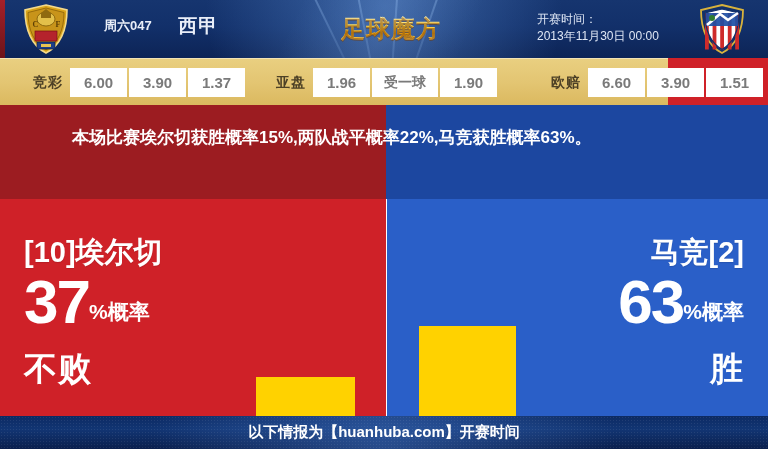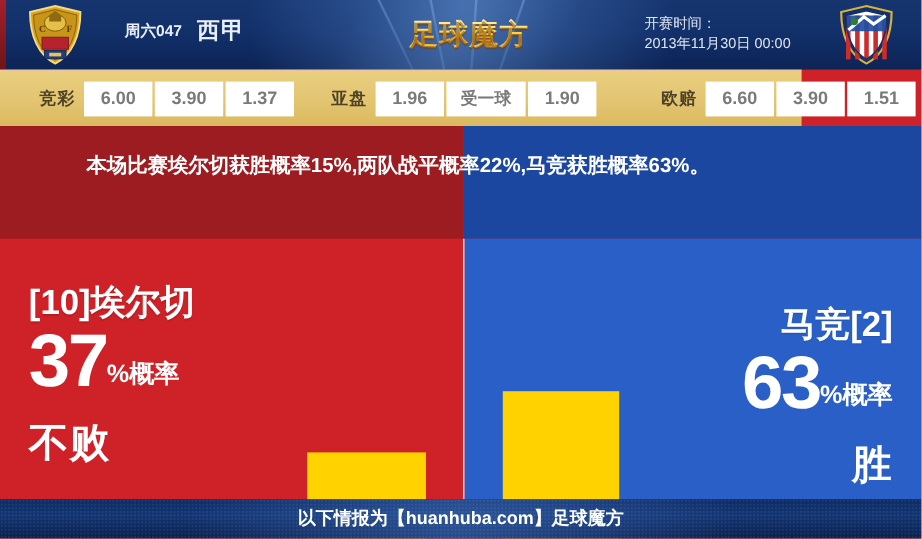--- a/index.html
+++ b/index.html
@@ -48,21 +48,21 @@
 
   .hdr-match{
     position:absolute;left:104px;top:13px;
     color:#e9eef8;white-space:nowrap;
   }
   .hdr-round{
     font-size:13px;font-weight:bold;letter-spacing:0px;
     vertical-align:middle;
   }
   .hdr-league{
-    font-size:19px;font-weight:bold;margin-left:8px;
+    font-size:19px;font-weight:bold;margin-left:22px;
     vertical-align:middle;letter-spacing:1px;
   }
 
   .hdr-logo{
     position:absolute;left:332px;top:8px;width:118px;height:42px;
     display:flex;align-items:center;justify-content:center;
   }
   .hdr-logo-text{
     font-size:24px;font-weight:bold;letter-spacing:1px;
     background:linear-gradient(180deg,#fff6c0 0%,#ffd94a 38%,#f0a815 62%,#ffe徑88 100%);
@@ -132,21 +132,21 @@
   .panel-right{left:387px;width:381px;background:#2a5fc8;}
   .panel-divider{
     position:absolute;left:386px;top:199px;width:1px;height:217px;
     background:#ffffff;
   }
 
   .side-text{
     position:absolute;color:#ffffff;white-space:nowrap;
   }
   .side-text.left{left:24px;text-align:left;}
-  .side-text.right{right:24px;text-align:right;margin-top:18px;}
+  .side-text.right{right:24px;text-align:right;}
 
   .team-name{
     top:34px;font-size:29px;font-weight:bold;letter-spacing:0px;
     text-shadow:0 1px 1px rgba(0,0,0,.12);
   }
   .pct-row{
     top:74px;display:flex;align-items:flex-end;
   }
   .pct-row.right{justify-content:flex-end;}
   .pct-num{
@@ -292,16 +292,16 @@
     <div class="side-text right outcome">胜</div>
   </div>
 
   <div class="panel-divider"></div>
 
   <div class="bar" id="bar-left" style="height: 72px; background: rgb(255, 210, 0);"></div>
   <div class="bar" id="bar-right" style="height: 123px; background: rgb(255, 210, 0);"></div>
 
   <div class="footer">
     <div class="footer-dots"></div>
-    <div class="footer-text">以下情报为【huanhuba.com】足球魔方</div>
+    <div class="footer-text">以下情报为【huanhuba.com】开赛时间</div>
   </div>
 
 </div>
 
 </body></html>

